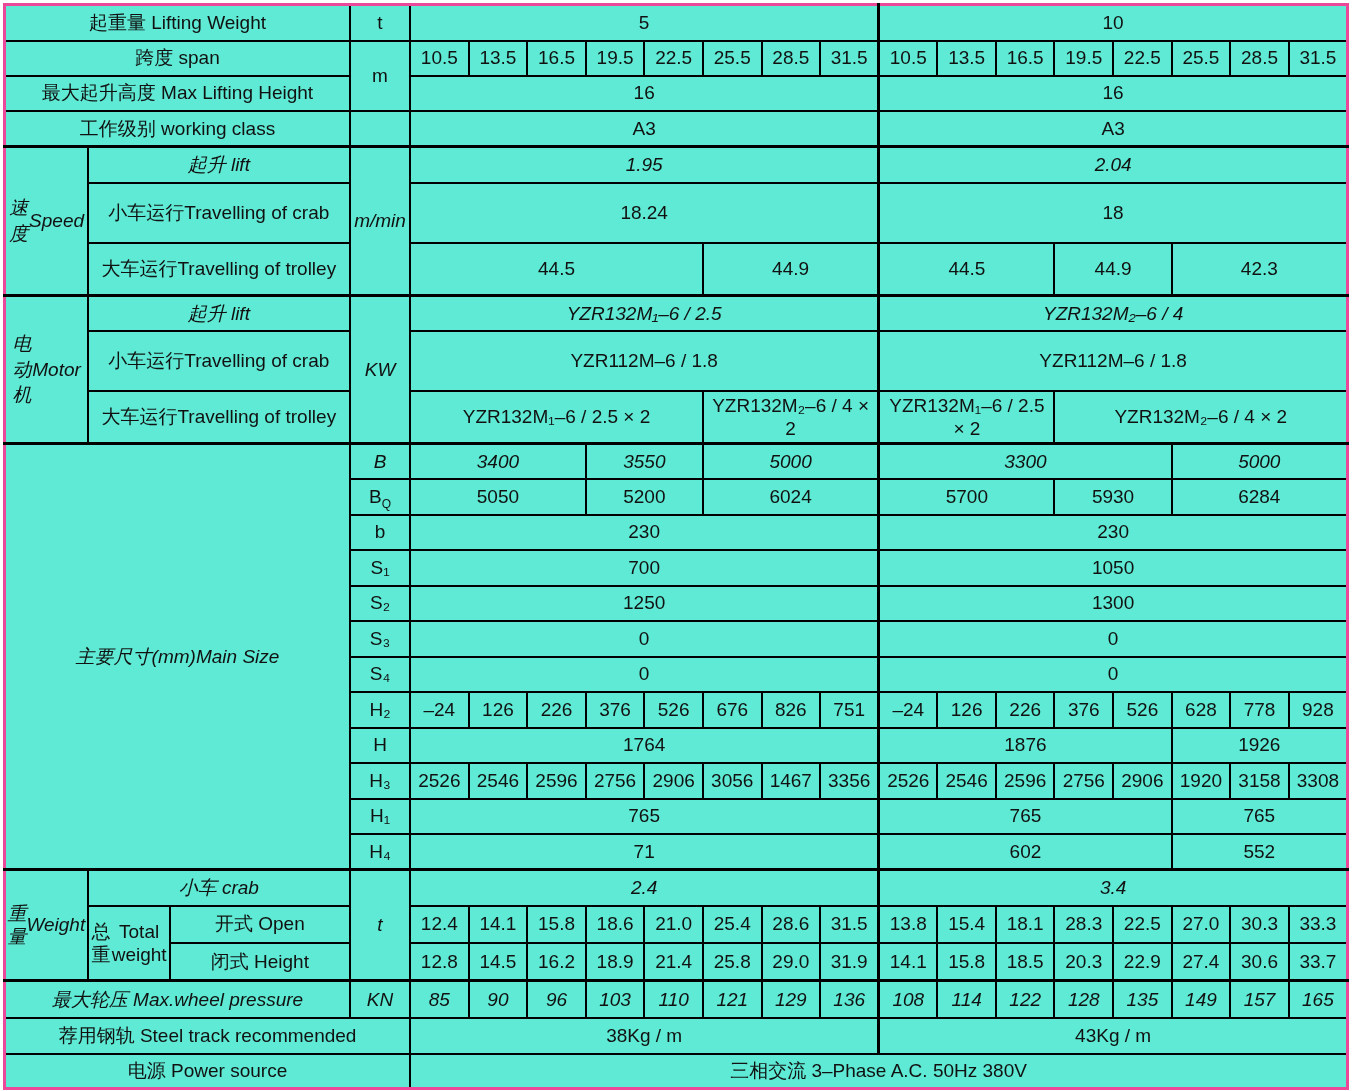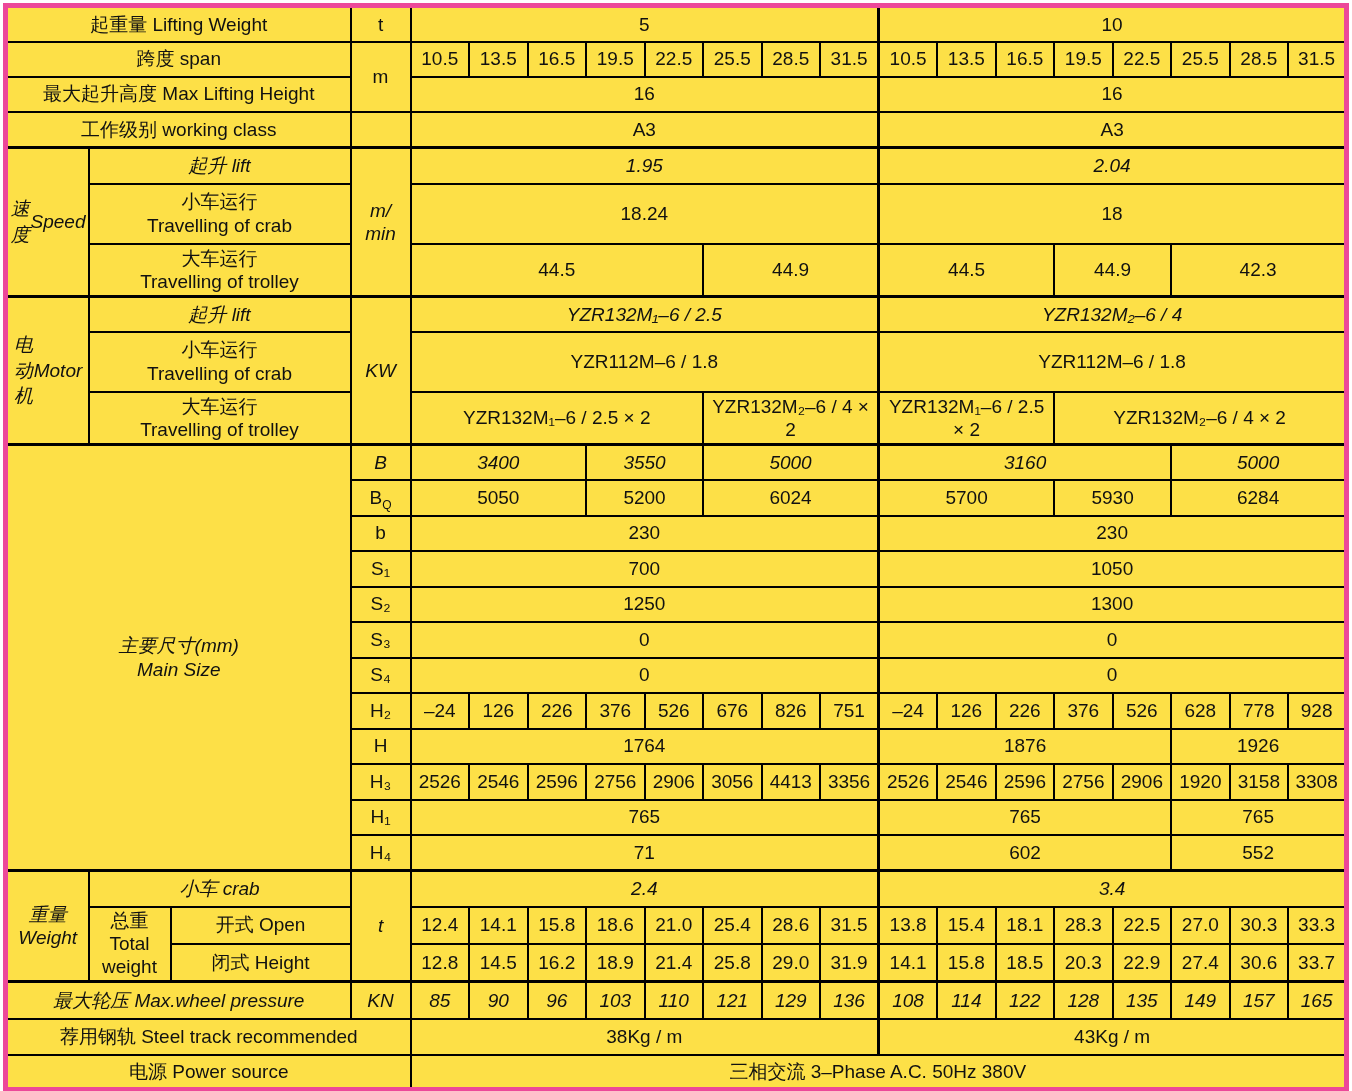--- a/index.html
+++ b/index.html
@@ -1,22 +1,22 @@
 <!DOCTYPE html>
 <html><head>
 <meta charset="utf-8">
 <style>
   html,body { margin:0; padding:0; background:#fff; }
   body { font-family: "Liberation Sans", "DejaVu Sans", sans-serif; color:#111; }
   .wrap { padding:3px; }
-  table { border-collapse: collapse; table-layout: fixed; width: 1346px; background:#fde047; border:5px solid #ec4899; }
+  table { border-collapse: collapse; table-layout: fixed; width: 1346px; background:#5eead4; border:3px solid #ec4899; }
   td { border:2px solid #000; text-align:center; vertical-align:middle; padding:0 2px; font-size:19px; line-height:1.22; overflow:hidden; }
   tr.thick td { border-top-width:3px;font-style:italic; }
   td.gs { border-left-width:3px; }
-  .twoline { display:flex; flex-direction:column; align-items:center; }
+  .twoline { display:flex; flex-direction:row; align-items:center; justify-content:center; }
   .vwrap { display:flex; flex-direction:row; align-items:center; justify-content:center; }
   .cjkv { display:inline-block; width:1.08em; word-break:break-all; line-height:1.35; }
   sub.subq { font-size:12px; line-height:0; }
   .r36{height:36px}.r35{height:35px}.r60{height:60px}.r53{height:53px}.r37{height:37px}.r38{height:38px}
 </style>
 </head>
 <body>
 
 <div class="wrap">
 <table>
@@ -169,21 +169,21 @@
   <td colspan="3" rowspan="12">
     <div class="twoline">
       <span>主要尺寸(mm)</span>
       <span>Main Size</span>
     </div>
   </td>
   <td>B</td>
   <td colspan="3">3400</td>
   <td colspan="2">3550</td>
   <td colspan="3">5000</td>
-  <td colspan="5" class="gs">3160</td>
+  <td colspan="5" class="gs">3300</td>
   <td colspan="3">5000</td>
 </tr>
 
 <tr class="r36">
   <td><span>B</span><sub class="subq">Q</sub></td>
   <td colspan="3">5050</td>
   <td colspan="2">5200</td>
   <td colspan="3">6024</td>
   <td colspan="3" class="gs">5700</td>
   <td colspan="2">5930</td>
@@ -248,21 +248,21 @@
 </tr>
 
 <tr class="r36">
   <td>H₃</td>
   <td>2526</td>
   <td>2546</td>
   <td>2596</td>
   <td>2756</td>
   <td>2906</td>
   <td>3056</td>
-  <td>4413</td>
+  <td>1467</td>
   <td>3356</td>
   <td class="gs">2526</td>
   <td>2546</td>
   <td>2596</td>
   <td>2756</td>
   <td>2906</td>
   <td>1920</td>
   <td>3158</td>
   <td>3308</td>
 </tr>

